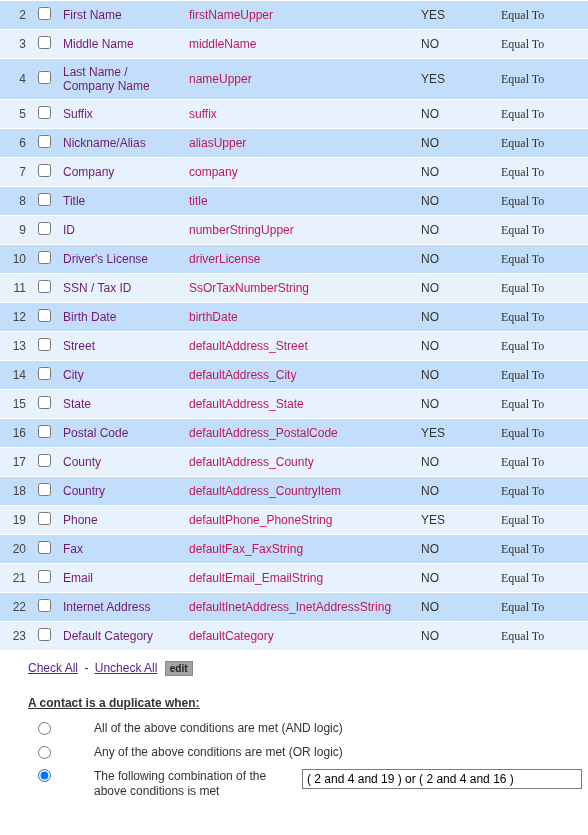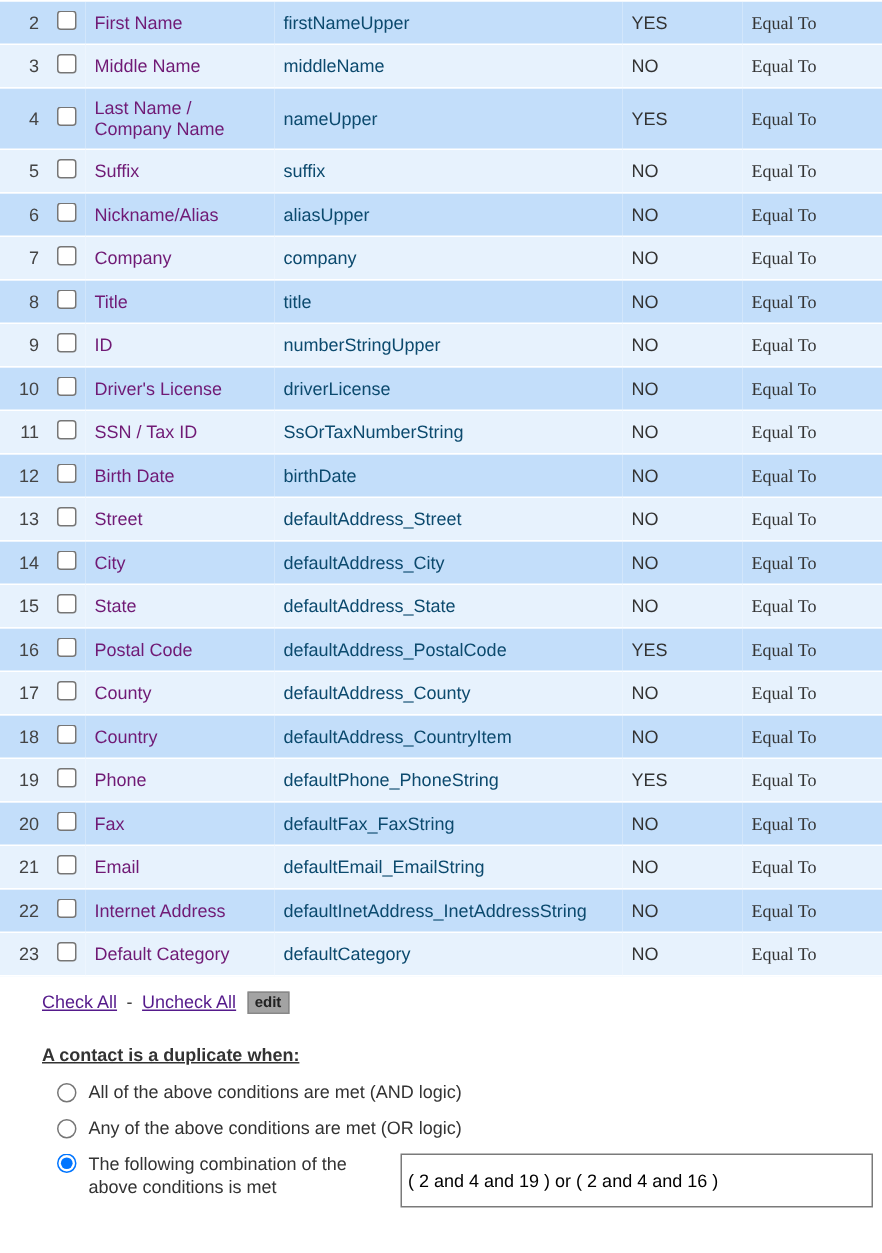--- a/index.html
+++ b/index.html
@@ -18,21 +18,21 @@
   .table td {
     padding: 6px 6px;
     vertical-align: middle;
     border-top: 1px solid #fff;
     border-bottom: 1px solid #fff;
   }
   .col-num { width: 32px; text-align: right; color: #444; padding-right: 5px; }
   .col-chk { width: 22px; text-align: center; }
   .col-chk input { margin:0; }
   .col-label { width: 126px; color: #701a75; padding-left: 4px; }
-  .col-field { width: 232px; color: #0c4a6e; }
+  .col-field { width: 232px; color: #be185d; }
   .col-yn { width: 80px; color: #333; }
   .col-op { color: #333; font-family: Liberation Serif, serif; }
   .controls {
     padding: 10px 8px 4px 28px;
     font-size: 12px;
   }
   .controls a { color: #551a8b; text-decoration: underline; }
   .controls .dash { color: #333; margin: 0 3px; }
   .edit-btn {
     display: inline-block;
@@ -51,28 +51,28 @@
     padding: 16px 20px 6px 28px;
     text-decoration: underline;
   }
   .radio-row {
     padding: 5px 8px 5px 38px;
     display: flex;
     align-items: center;
     gap: 8px;
   }
   .radio-row input[type="radio"] { margin:0; }
-  .radio-row label { color: #333; }
+  .radio-row label { color: #333; margin-left: 35px; }
   .combo-input {
     flex: 1;
     border: 1px solid #7a7a7a;
     padding: 2px 4px;
     font-family: Arial, sans-serif;
     font-size: 12px;
-    height: 36px;
+    height: 20px;
     background: #fff;
   }
   .combo-row { align-items: flex-start; padding-right: 6px; }
   .combo-row label { max-width: 200px; line-height: 1.2; }
 </style>
 </head>
 <body>
 
 <table class="table">
   <tbody id="rows-body">

